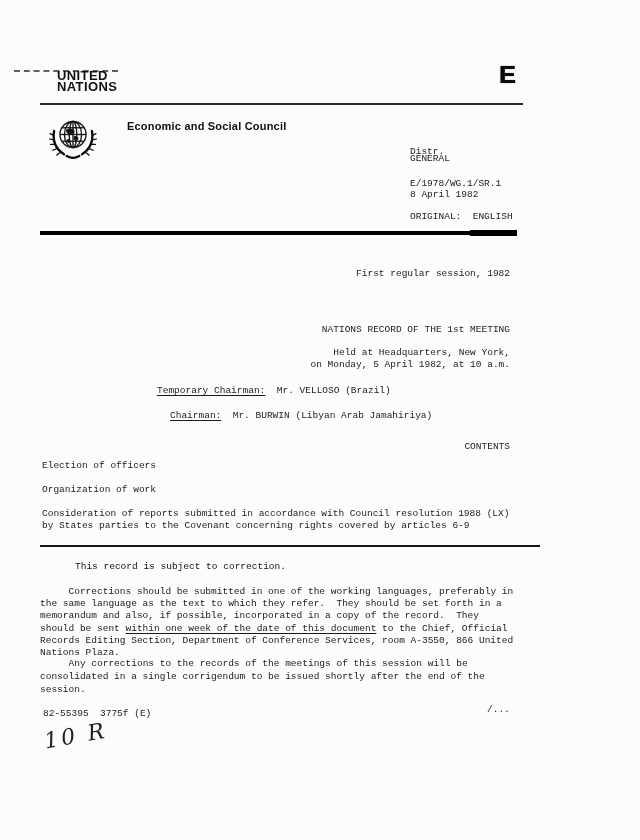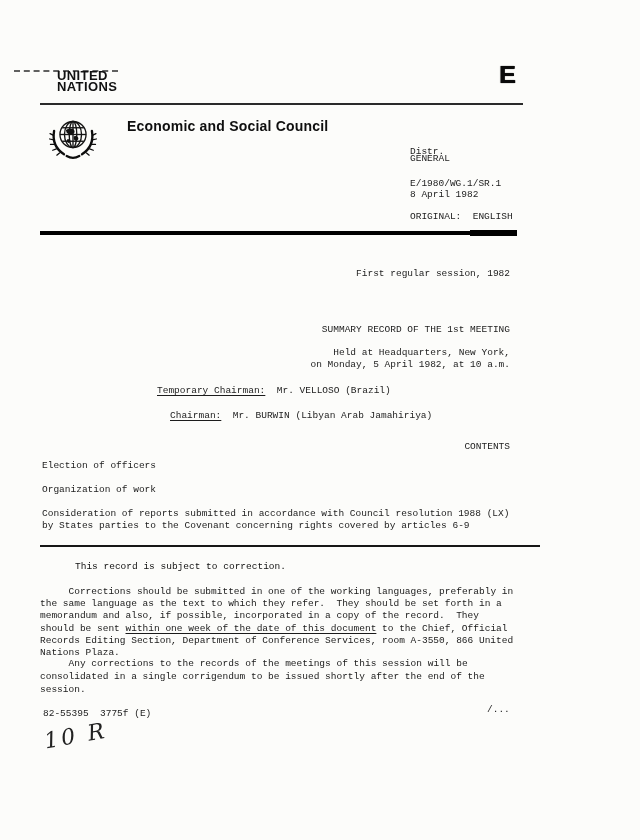--- a/index.html
+++ b/index.html
@@ -32,21 +32,21 @@
   .doc-symbol{
     left:499px;top:63px;
     font-weight:900;font-size:25px;line-height:25px;
     color:#0a0a0a;transform:scaleY(.92);
     text-shadow:0 0 1px #000, .5px 0 0 #000;
   }
   .rule-thin{left:40px;top:103px;width:483px;height:2px;background:#2a2a2a;}
   .emblem{left:46px;top:112px;}
   .council-title{
     left:127px;top:118px;
-    font-weight:bold;font-size:14px;line-height:16px;
+    font-weight:bold;font-size:11px;line-height:16px;
     color:#0f0f0f;letter-spacing:.2px;
   }
   .hdr-line{left:398px;white-space:pre;padding-left:12px;}
   .rule-thick{left:40px;top:231px;width:477px;height:4px;background:#000;}
   .rule-thick-cap{left:470px;top:230px;width:47px;height:6px;background:#000;}
 
   .title-block{left:40px;width:470px;}
   .chair-line{white-space:pre;text-align:right;}
   .contents-item{left:42px;white-space:pre-wrap;line-height:11.5px;}
 
@@ -111,29 +111,29 @@
         <path d="M48.5 41 l4 1.5"></path>
           <path d="M45 45.5 l3 2.5"></path>
       </g>
     </svg>
   </div>
 
   <div class="abs council-title sans">Economic and Social Council</div>
 
   <div class="abs hdr-line" style="top:146px">Distr.</div>
   <div class="abs hdr-line" style="top:153px">GENERAL</div>
-  <div class="abs hdr-line" style="top:178px">E/1980/WG.1/SR.1</div>
+  <div class="abs hdr-line" style="top:178px">E/1978/WG.1/SR.1</div>
   <div class="abs hdr-line" style="top:188.5px">8 April 1982</div>
   <div class="abs hdr-line" style="top:211px">ORIGINAL:  ENGLISH</div>
 
   <div class="abs rule-thick"></div>
   <div class="abs rule-thick-cap"></div>
 
   <div class="abs title-block center" style="top:268px">First regular session, 1982</div>
-  <div class="abs title-block center" style="top:324px">SUMMARY RECORD OF THE 1st MEETING</div>
+  <div class="abs title-block center" style="top:324px">NATIONS RECORD OF THE 1st MEETING</div>
   <div class="abs title-block center mono" style="top:347px">Held at Headquarters, New York,
 on Monday, 5 April 1982, at 10 a.m.</div>
 
   <div class="abs chair-line" style="left:157px;top:385px"><span class="u">Temporary Chairman:</span><span>  Mr. VELLOSO (Brazil)</span></div>
   <div class="abs title-block center" style="top:441px">CONTENTS</div>
 
   <div class="abs chair-line" style="left:170px;top:410px"><span class="u">Chairman:</span><span>  Mr. BURWIN (Libyan Arab Jamahiriya)</span></div>
   <div class="abs contents-item" style="top:460px">Election of officers</div>
   <div class="abs contents-item" style="top:484px">Organization of work</div>
   <div class="abs contents-item" style="top:508px">Consideration of reports submitted in accordance with Council resolution 1988 (LX)

